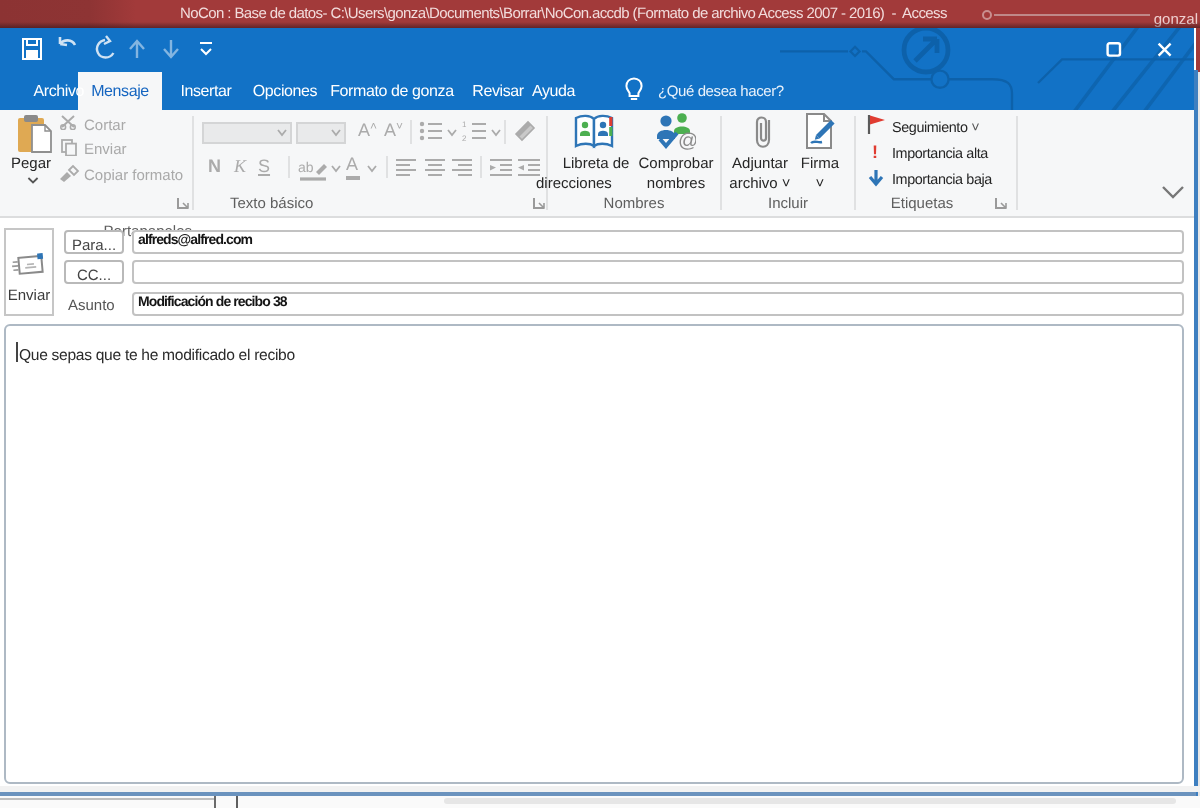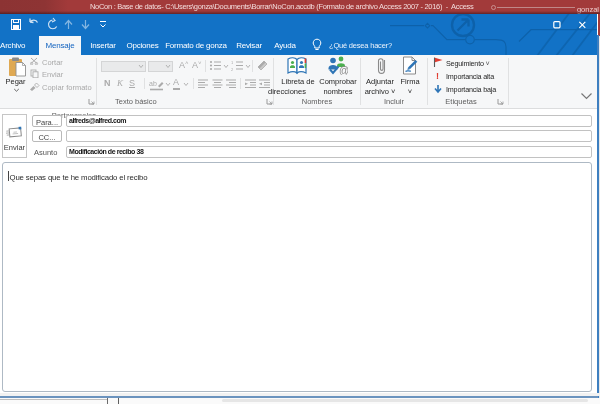--- a/index.html
+++ b/index.html
@@ -56,27 +56,27 @@
 
   <svg class="abs" style="left:548px;top:5px" width="45" height="12" viewBox="0 0 45 12">
     <rect x="5.8" y="2.6" width="6.2" height="6.2" rx="1" fill="none" stroke="#fff" stroke-width="1.2"></rect>
     <path d="M31.3 2.8 L37.3 8.8 M37.3 2.8 L31.3 8.8" stroke="#fff" stroke-width="1.2"></path>
   </svg>
 </div>
 
 
 <div class="abs" style="left:0;top:35px;width:597px;height:20px;overflow:hidden">
   <div class="abs" style="left:39px;top:1px;width:42px;height:19px;background:#F6F7F8"></div>
-  <div class="abs txt" style="left:0;top:6px;width:42px;text-align:left;font-size:8px;letter-spacing:-0.2px;color:#fff">Archivo</div>
+  <div class="abs txt" style="left:0;top:6px;width:42px;text-align:right;font-size:8px;letter-spacing:-0.2px;color:#fff">Archivo</div>
   <div class="abs txt" style="left:39px;top:6px;width:42px;text-align:center;font-size:8px;letter-spacing:-0.2px;color:#1565C0">Mensaje</div>
   <div class="abs txt" style="left:82px;top:6px;width:42px;text-align:center;font-size:8px;letter-spacing:-0.2px;color:#fff">Insertar</div>
   <div class="abs txt" style="left:120px;top:6px;width:45px;text-align:center;font-size:8px;letter-spacing:-0.2px;color:#fff">Opciones</div>
   <div class="abs txt" style="left:163px;top:6px;width:66px;text-align:center;font-size:8px;letter-spacing:-0.2px;color:#fff">Formato de gonza</div>
   <div class="abs txt" style="left:228px;top:6px;width:42px;text-align:center;font-size:8px;letter-spacing:-0.2px;color:#fff">Revisar</div>
-  <div class="abs txt" style="left:266px;top:6px;width:38px;text-align:center;font-size:8px;letter-spacing:-0.2px;color:#fff">Ayuda</div>
+  <div class="abs txt" style="left:266px;top:6px;width:38px;font-size:8px;letter-spacing:-0.2px;color:#fff">Ayuda</div>
   <svg class="abs" style="left:312px;top:3px" width="10" height="14" viewBox="0 0 10 14">
     <path d="M5 1.2 C7.3 1.2 8.8 2.9 8.8 5 C8.8 6.6 7.7 7.4 7.2 8.6 L7.2 10 L2.8 10 L2.8 8.6 C2.3 7.4 1.2 6.6 1.2 5 C1.2 2.9 2.7 1.2 5 1.2 Z" fill="none" stroke="#fff" stroke-width="1"></path>
     <path d="M3.4 11.5 L6.6 11.5" stroke="#fff" stroke-width="1"></path>
   </svg>
   <div class="abs txt" style="left:329px;top:6px;font-size:7.5px;letter-spacing:-0.2px;color:#EAF2FB">¿Qué desea hacer?</div>
 </div>
 
 
 <div class="abs" style="left:0;top:55px;width:597px;height:54px;background:#F6F7F8;border-bottom:1px solid #DCDDDE"></div>
 

